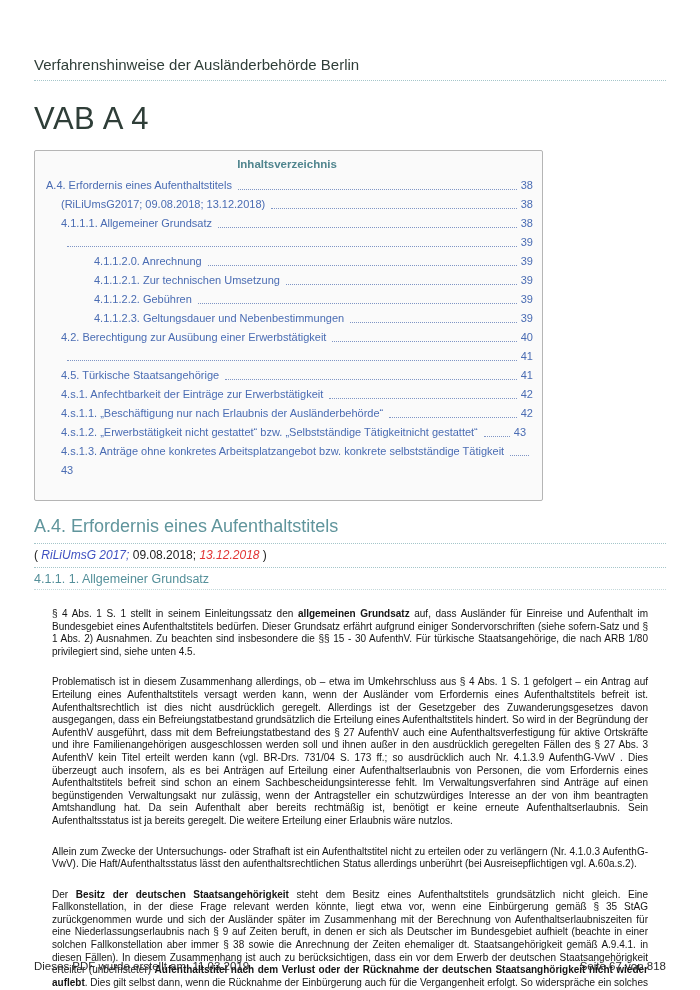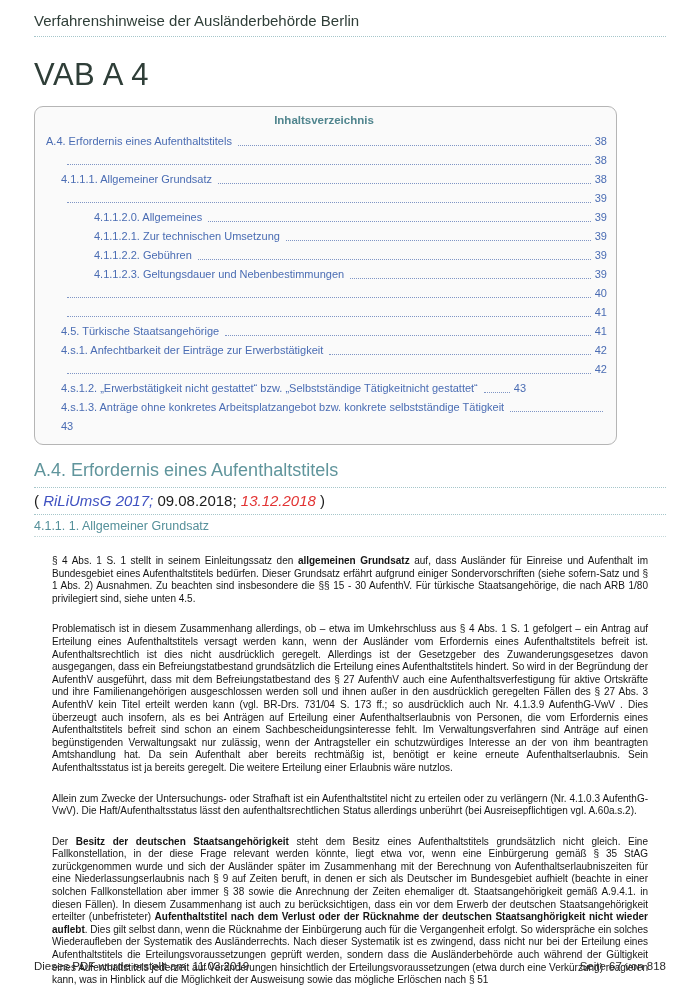--- a/index.html
+++ b/index.html
@@ -12,34 +12,35 @@
     position:relative;
     overflow:hidden;
   }
   .page { padding:12px 34px 0 34px; }
 
   
   .doc-header {
     font-size:15px; color:#2f3e38;
     padding-bottom:7px;
     border-bottom:1px dotted #a5c6ca;
+    margin-top:44px;
   }
   .doc-title {
     font-size:31px; color:#2f3e38;
     margin-top:20px; letter-spacing:0.5px;
   }
 
   
   .toc-box {
     margin-top:13px;
-    width:583px;
+    width:509px;
     background:#fafafa;
     border:1px solid #b5b5b5;
-    border-radius:9px;
-    padding:7px 9px 8px 6px;
+    border-radius:2px;
+    padding:7px 9px 20px 6px;
     font-size:11px;
   }
   .toc-title {
     text-align:center; font-weight:bold;
     color:#50858e; font-size:11.5px;
     margin-bottom:6px;
   }
   .toc-row {
     display:flex; align-items:flex-end;
     color:#4a6cb3; line-height:19px;
@@ -57,21 +58,21 @@
   .toc-page { flex:0 0 auto; }
 
   
   .section-heading {
     margin-top:15px;
     font-size:18px; color:#60959c;
     padding-bottom:6px;
     border-bottom:1px dotted #a5c6ca;
   }
   .ref-line {
-    font-size:15px; color:#1c1c1c;
+    font-size:12px; color:#1c1c1c;
     padding:4px 0 5px 0;
     border-bottom:1px dotted #a5c6ca;
   }
   .ref-link { color:#3f51c1; font-style:italic; }
   .ref-date-red { color:#e23434; font-style:italic; }
   .sub-heading {
     margin-top:4px;
     font-size:12.5px; color:#55909a;
     padding-bottom:3px;
     border-bottom:1px dotted #c3d8da;
@@ -105,71 +106,74 @@
 
   <div class="toc-box">
     <div class="toc-title">Inhaltsverzeichnis</div>
 
     <div class="toc-row ind0">
       <span class="toc-label">A.4.  Erfordernis eines Aufenthaltstitels</span>
       <span class="leader"></span>
       <span class="toc-page">38</span>
     </div>
     <div class="toc-row ind1">
+      <span class="toc-label">(RiLiUmsG2017; 09.08.2018; 13.12.2018)</span>
       <span class="leader"></span>
       <span class="toc-page">38</span>
     </div>
     <div class="toc-row ind1">
       <span class="toc-label">4.1.1.1. Allgemeiner Grundsatz</span>
       <span class="leader"></span>
       <span class="toc-page">38</span>
     </div>
     <div class="toc-row ind1">
       <span class="leader"></span>
       <span class="toc-page">39</span>
     </div>
     <div class="toc-row ind2">
-      <span class="toc-label">4.1.1.2.0. Allgemeines</span>
+      <span class="toc-label">4.1.1.2.0. Anrechnung</span>
       <span class="leader"></span>
       <span class="toc-page">39</span>
     </div>
     <div class="toc-row ind2">
       <span class="toc-label">4.1.1.2.1. Zur technischen Umsetzung</span>
       <span class="leader"></span>
       <span class="toc-page">39</span>
     </div>
     <div class="toc-row ind2">
       <span class="toc-label">4.1.1.2.2. Gebühren</span>
       <span class="leader"></span>
       <span class="toc-page">39</span>
     </div>
     <div class="toc-row ind2">
       <span class="toc-label">4.1.1.2.3. Geltungsdauer und Nebenbestimmungen</span>
       <span class="leader"></span>
       <span class="toc-page">39</span>
     </div>
     <div class="toc-row ind1">
+      <span class="toc-label">4.2.  Berechtigung zur Ausübung einer Erwerbstätigkeit</span>
       <span class="leader"></span>
       <span class="toc-page">40</span>
     </div>
     <div class="toc-row ind1">
       <span class="leader"></span>
       <span class="toc-page">41</span>
     </div>
     <div class="toc-row ind1">
       <span class="toc-label">4.5.  Türkische Staatsangehörige</span>
       <span class="leader"></span>
       <span class="toc-page">41</span>
     </div>
     <div class="toc-row ind1">
       <span class="toc-label">4.s.1.  Anfechtbarkeit der Einträge zur Erwerbstätigkeit</span>
       <span class="leader"></span>
       <span class="toc-page">42</span>
     </div>
     <div class="toc-row ind1">
+      <span class="toc-label">4.s.1.1. „Beschäftigung nur nach Erlaubnis der Ausländerbehörde“</span>
       <span class="leader"></span>
       <span class="toc-page">42</span>
     </div>
     <div class="toc-row ind1">
       <span class="toc-label">4.s.1.2. „Erwerbstätigkeit nicht gestattet“ bzw. „Selbstständige Tätigkeitnicht gestattet“</span>
       <span class="leader shorty"></span>
       <span class="toc-page">43</span>
     </div>
     <div class="toc-row ind1">
       <span class="toc-label">4.s.1.3. Anträge ohne konkretes Arbeitsplatzangebot bzw. konkrete selbstständige Tätigkeit</span>

